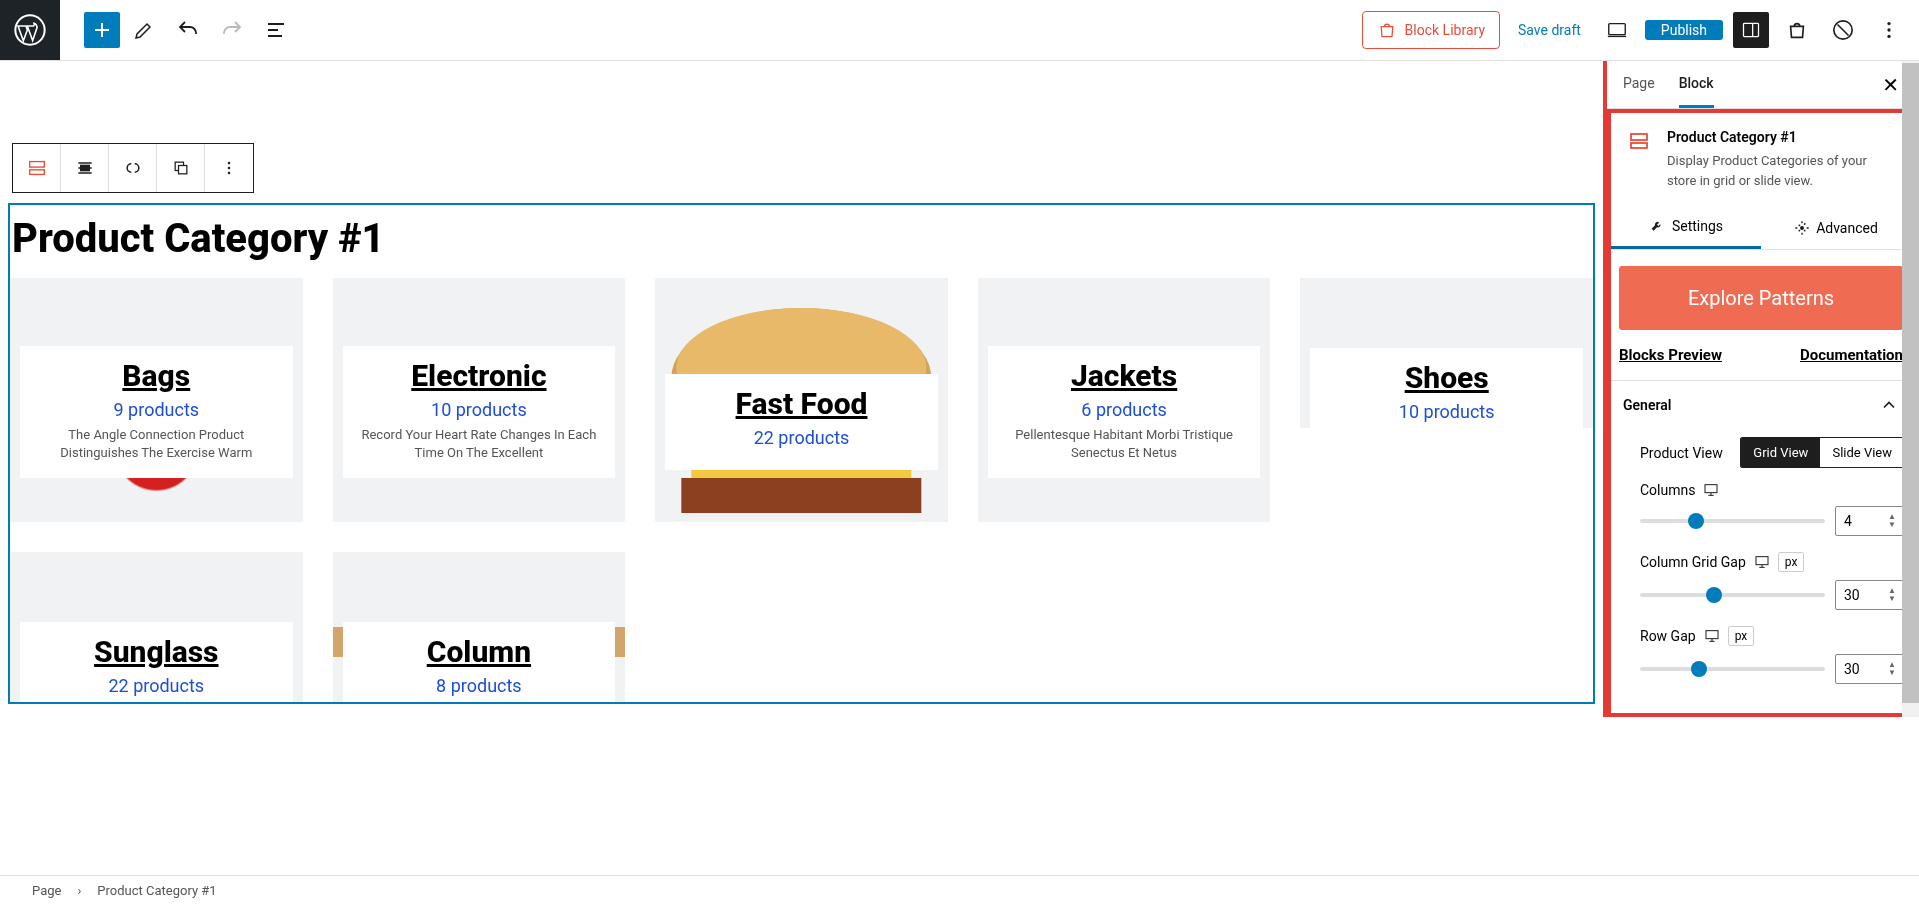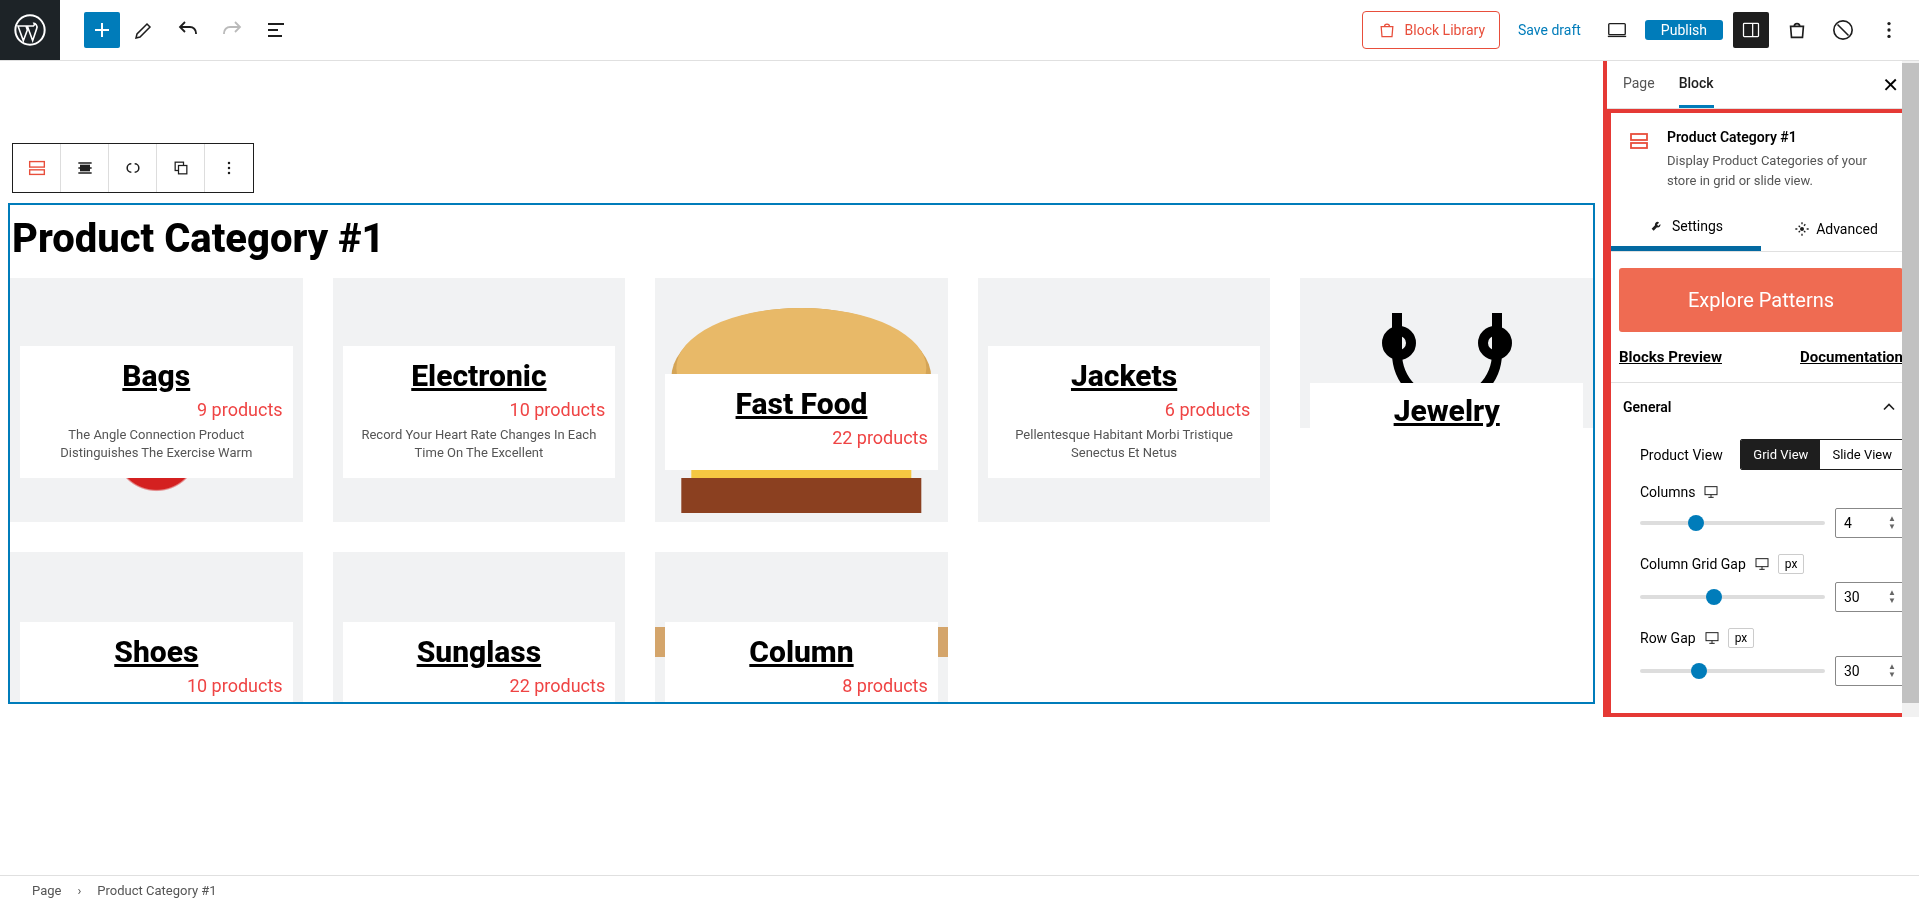--- a/index.html
+++ b/index.html
@@ -30,42 +30,42 @@
 .block-toolbar > div:last-child { border-right: none; }
 .block-toolbar .active svg { stroke: #e84e3b; fill: none; }
 
 .selected-block { border: 2px solid #007cba; margin-top: 10px; padding: 0; }
 .block-title { font-size: 40px; font-weight: 800; padding: 10px 0 16px 2px; }
 .prod-grid { display: grid; grid-template-columns: repeat(5, 1fr); gap: 30px; padding: 0; }
 .prod-card { position: relative; height: 244px; background: #f1f2f3; overflow: hidden; }
 .prod-img { width: 100%; height: 100%; display: flex; align-items: center; justify-content: center; }
 .prod-info { position: absolute; left: 10px; right: 10px; top: 68px; background: #fff; padding: 12px 10px 16px; text-align: center; }
 .prod-name { font-size: 30px; font-weight: 800; text-decoration: underline; margin-bottom: 6px; }
-.prod-count { font-size: 18px; color: #ef4444; margin-bottom: 6px; text-align: right; }
+.prod-count { font-size: 18px; color: #1d4ed8; margin-bottom: 6px; }
 .prod-desc { font-size: 13px; color: #555; line-height: 1.4; }
 .prod-card.row2 { height: 150px; }
 .prod-card.row2 .prod-info { top: 70px; }
 
 .sidebar { width: 316px; border-left: 1px solid #e0e0e0; display: flex; flex-direction: column; border: 4px solid #e53935; border-top: none; }
 .sidebar-tabs { display: flex; align-items: center; justify-content: space-between; border-bottom: 1px solid #e0e0e0; padding: 0 16px; height: 48px; }
 .sidebar-tabs-left { display: flex; gap: 24px; }
 .sidebar-tab { padding: 14px 0; font-size: 14px; color: #555; cursor: pointer; }
 .sidebar-tab.active { color: #1e1e1e; border-bottom: 3px solid #007cba; font-weight: 500; }
 .close-x { cursor: pointer; font-size: 20px; }
 
 .sidebar-body { border: 4px solid #e53935; border-bottom: none; flex: 1; overflow: hidden; }
 .block-info { padding: 16px; display: flex; gap: 16px; }
 .block-info-icon { width: 24px; height: 24px; flex-shrink: 0; }
 .block-info-icon svg { stroke: #e84e3b; fill: none; }
 .block-info-text h4 { font-size: 14px; font-weight: 600; margin-bottom: 6px; }
 .block-info-text p { font-size: 13px; color: #555; line-height: 1.5; }
 
 .settings-tabs { display: flex; border-bottom: 1px solid #e0e0e0; }
 .settings-tab { flex: 1; padding: 12px; text-align: center; font-size: 14px; cursor: pointer; display: flex; align-items: center; justify-content: center; gap: 6px; }
-.settings-tab.active { border-bottom: 5px solid #0369a1; gap: 7px; }
+.settings-tab.active { border-bottom: 3px solid #0369a1; gap: 7px; }
 
 .explore-btn { margin: 16px 8px; background: #ef6b52; color: #fff; padding: 20px; text-align: center; font-size: 20px; font-weight: 400; border-radius: 3px; cursor: pointer; }
 .preview-links { display: flex; justify-content: space-between; padding: 0 8px 16px; }
 .preview-links span { font-size: 15px; font-weight: 700; text-decoration: underline; cursor: pointer; }
 
 .panel-header { display: flex; justify-content: space-between; align-items: center; padding: 14px 12px; border-top: 1px solid #e0e0e0; cursor: pointer; }
 .panel-header span { font-size: 14px; font-weight: 600; }
 .panel-body { padding: 8px 6px 16px; margin-left: 23px; }
 .control-row { display: flex; justify-content: space-between; align-items: center; margin-bottom: 14px; font-size: 14px; }
 .view-toggle { display: flex; border: 1px solid #1e1e1e; border-radius: 2px; overflow: hidden; }
@@ -243,30 +243,20 @@
         <div class="prod-card">
             <div class="prod-img img-jackets"></div>
             <div class="prod-info">
               <div class="prod-name">Jackets</div>
               <div class="prod-count">6 products</div>
               <div class="prod-desc">Pellentesque Habitant Morbi Tristique Senectus Et Netus</div>
             </div>
           </div>
 
         <div class="prod-card row2">
-            <div class="prod-img img-jewelry">
-              <svg viewBox="0 0 180 120">
-                <path d="M40 20 L40 60 A50 50 0 0 0 140 60 L140 20 M30 50 a12 12 0 1 0 24 0 a12 12 0 1 0 -24 0 M126 50 a12 12 0 1 0 24 0 a12 12 0 1 0 -24 0" stroke="#000" stroke-width="10" fill="none"></path>
-              </svg>
-            </div>
-            <div class="prod-info" style="top:105px;padding:10px">
-              <div class="prod-name">Jewelry</div>
-            </div>
-          </div>
-        <div class="prod-card row2">
             <div class="prod-img"></div>
             <div class="prod-info">
               <div class="prod-name">Shoes</div>
               <div class="prod-count">10 products</div>
             </div>
           </div>
         <div class="prod-card row2">
             <div class="prod-img img-sunglass"></div>
             <div class="prod-info">
               <div class="prod-name">Sunglass</div>

